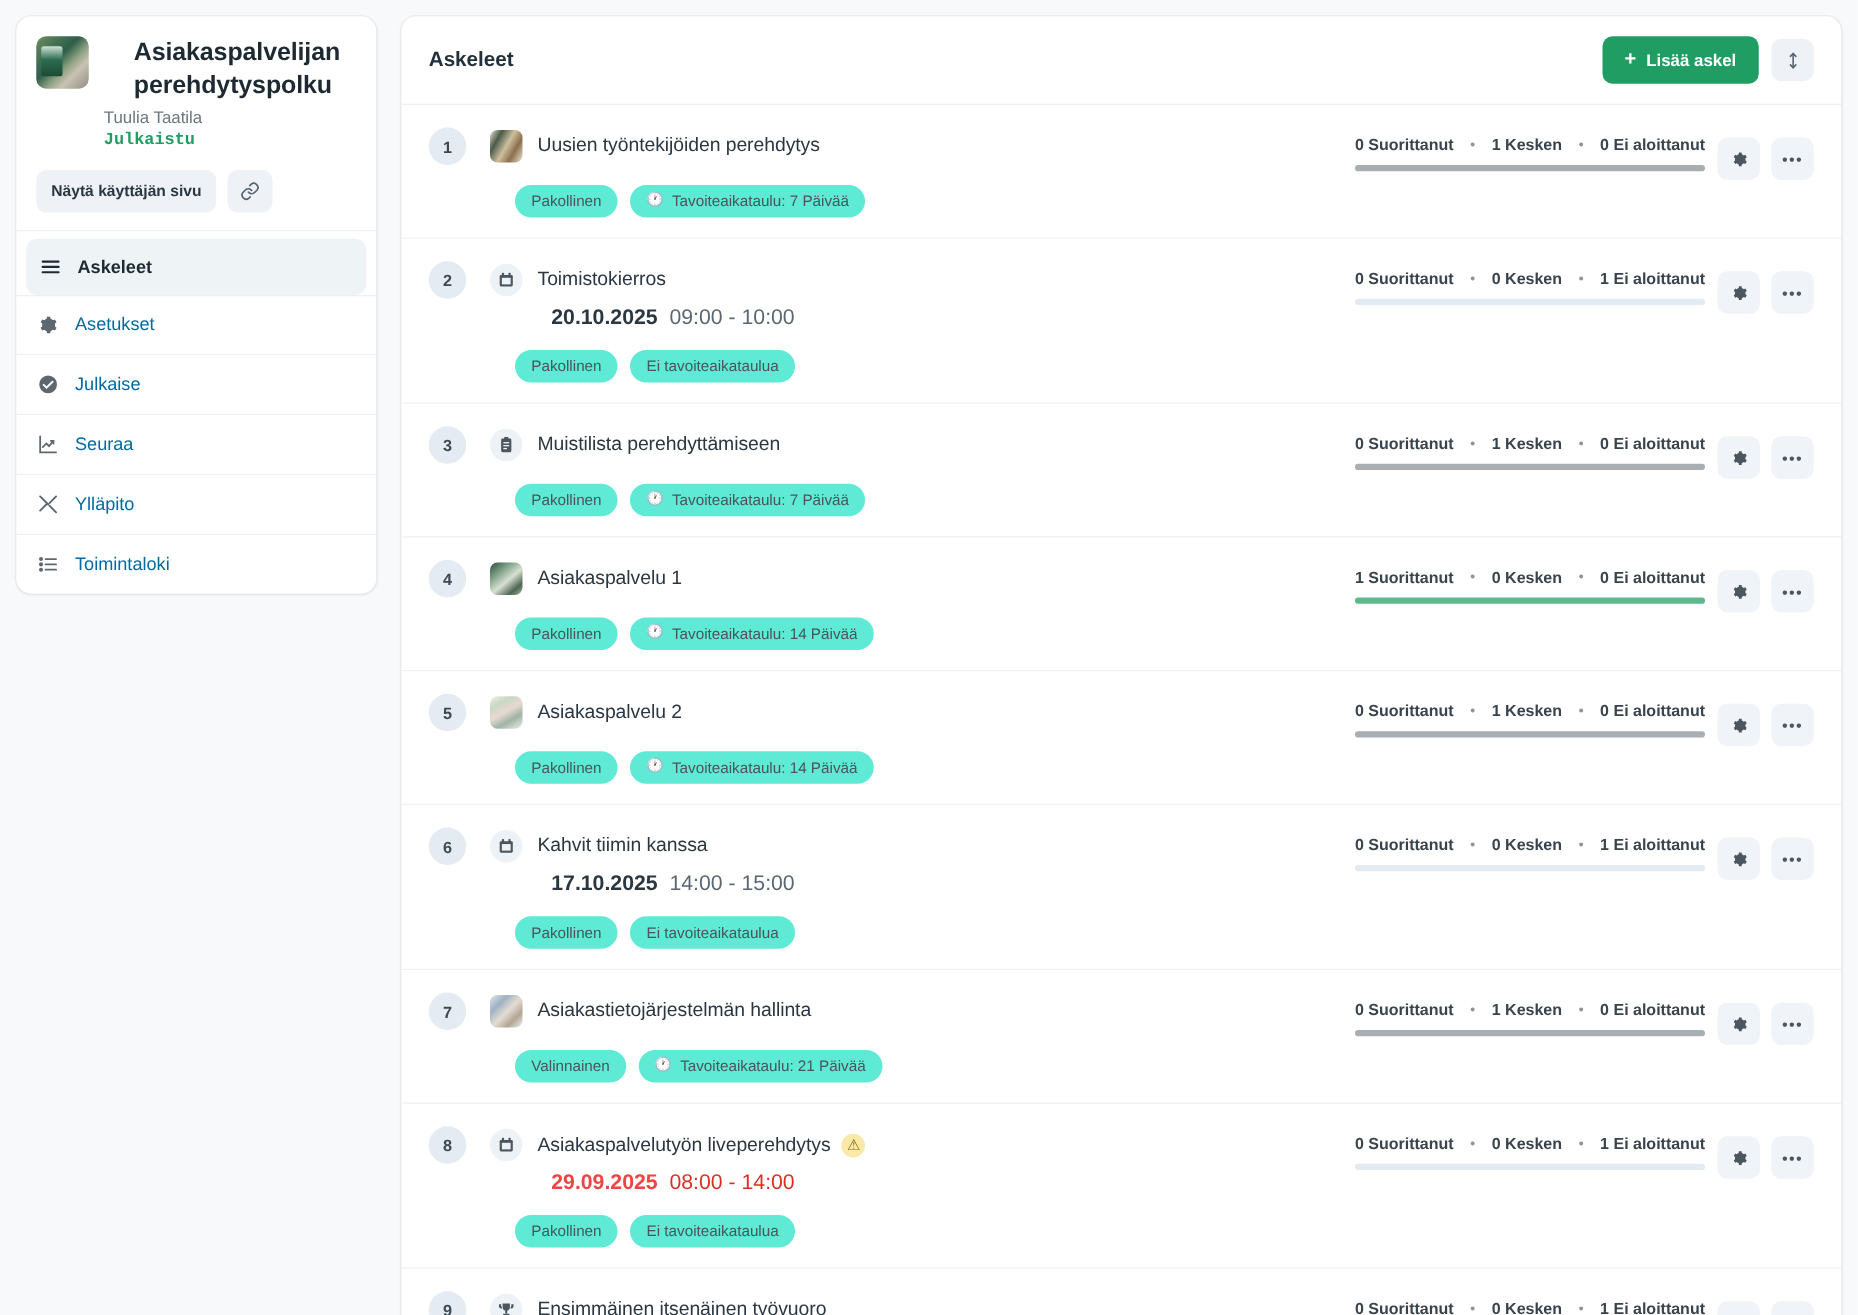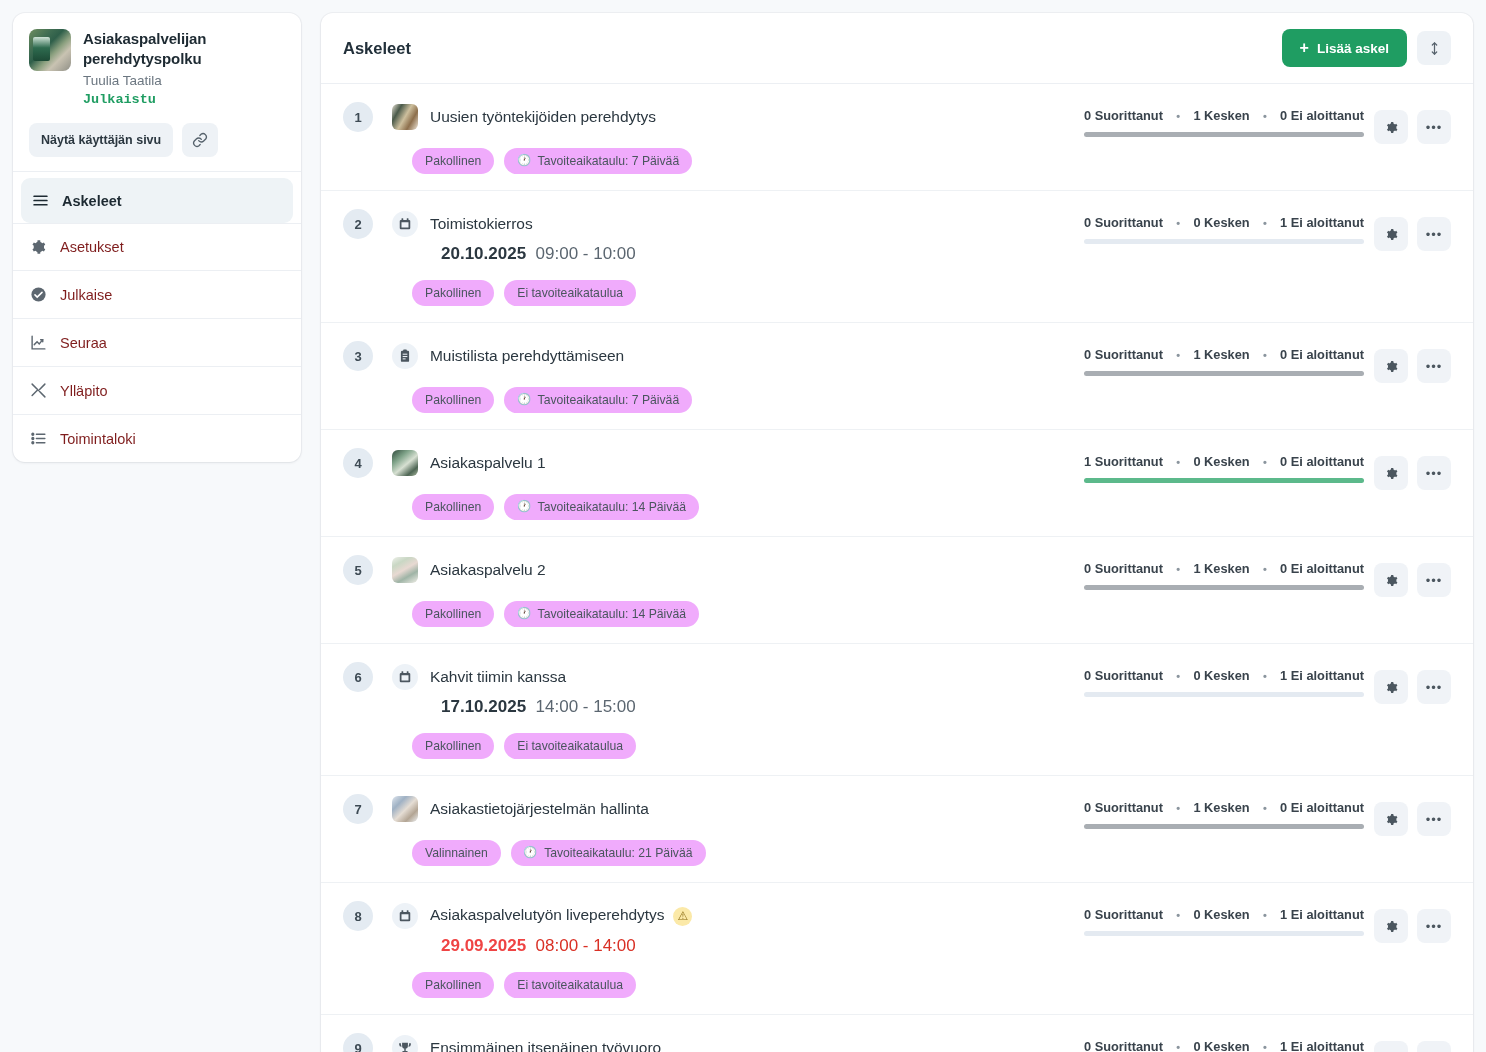--- a/index.html
+++ b/index.html
@@ -26,41 +26,41 @@
     width: 42px; height: 42px; flex: 0 0 42px; border-radius: 8px;
     background:
       linear-gradient(135deg, #6f8e5f 0%, #3f6d52 28%, #2f5f4a 42%, #8a9f7e 58%, #c9c3b2 72%, #8f8f86 100%);
     position: relative; overflow: hidden;
   }
   .sb-thumb::after {
     content:""; position:absolute; left:4px; top:8px; width:17px; height:24px;
     background: linear-gradient(180deg,#cfe3d6 0%, #2e6b4f 45%, #1d4a36 100%);
     border-radius: 2px;
   }
-  .sb-title { font-size: 15px; font-weight: 700; color: #1d2a32; line-height: 1.3; letter-spacing:-.1px; }
+  .sb-title { font-size: 20px; font-weight: 700; color: #1d2a32; line-height: 1.3; letter-spacing:-.1px;margin-left:24px; }
   .sb-author { font-size: 13.5px; color: #6b7680; margin-top: 5px; }
   .sb-status { font-size: 13.5px; color: #1f9d62; font-weight: 600; margin-top: 4px; font-family: Liberation Mono, monospace; }
   .sb-actions { display: flex; gap: 9px; margin-top: 16px; }
   .btn-ghost {
     background: #eef2f6; color: #2b3740; border: none;
     font-family: inherit; font-size: 12.5px; font-weight: 700;
     padding: 9px 12px; border-radius: 8px; cursor: pointer; white-space: nowrap;
   }
   .btn-icon-sq {
     background: #eef2f6; border: none; width: 36px; height: 34px;
     border-radius: 8px; cursor: pointer;
     display: flex; align-items: center; justify-content: center;
     color: #56626c;
   }
   .sb-nav { border-top: 1px solid #eceff3; }
   .nav-item {
     display: flex; align-items: center; gap: 13px;
     padding: 15px 16px; cursor: pointer;
     border-bottom: 1px solid #eceff3;
-    font-size: 14.5px; color: #7f1d1d;
+    font-size: 14.5px; color: #0369a1;
   }
   .sb-nav .nav-item:last-child { border-bottom: none; }
   .nav-item .nav-ico { width: 18px; display:flex; align-items:center; justify-content:center; color:#5d6770; }
   .nav-item.active {
     background: #eef3f6; color: #1d2a32; font-weight: 700;
     margin: 6px 8px 0 8px; border-radius: 9px; border-bottom: none; padding: 14px 10px;
   }
   .nav-item.active .nav-ico { color:#1d2a32; }
   .nav-sep { height:1px; background:#eceff3; }
 
@@ -121,21 +121,21 @@
     background: #fbe9a8; color: #8a6a12;
     display: inline-flex; align-items: center; justify-content: center;
     font-size: 12px; margin-left: 9px; vertical-align: middle;
   }
   .row-date { margin-left: 98px; margin-top: 5px; font-size: 17px; color: #5b6670; }
   .row-date .d { font-weight: 700; color: #2b3740; }
   .row-date.overdue .d { color: #ef4444; }
   .row-date.overdue .t { color: #d93025; }
   .row-tags { display: flex; gap: 10px; margin-left: 69px; margin-top: 16px; }
   .tag {
-    background: #f0abfc; color: #4a555e; border-radius: 14px;
+    background: #5eead4; color: #4a555e; border-radius: 14px;
     padding: 6px 13px; font-size: 12.2px;
     display: inline-flex; align-items: center; gap: 6px; white-space: nowrap; justify-content: center;
   }
   .tag .clock { font-size: 11.5px; line-height: 1; }
 
   .row-right { flex: 0 0 380px; display: flex; align-items: flex-start; justify-content: flex-end; gap: 10px; padding-top: 6px; }
   .stats-wrap { width: 280px; }
   .stats-text {
     font-size: 12.8px; color: #39434c; font-weight: 600;
     display: flex; align-items: center; gap: 7px; justify-content: space-between;

